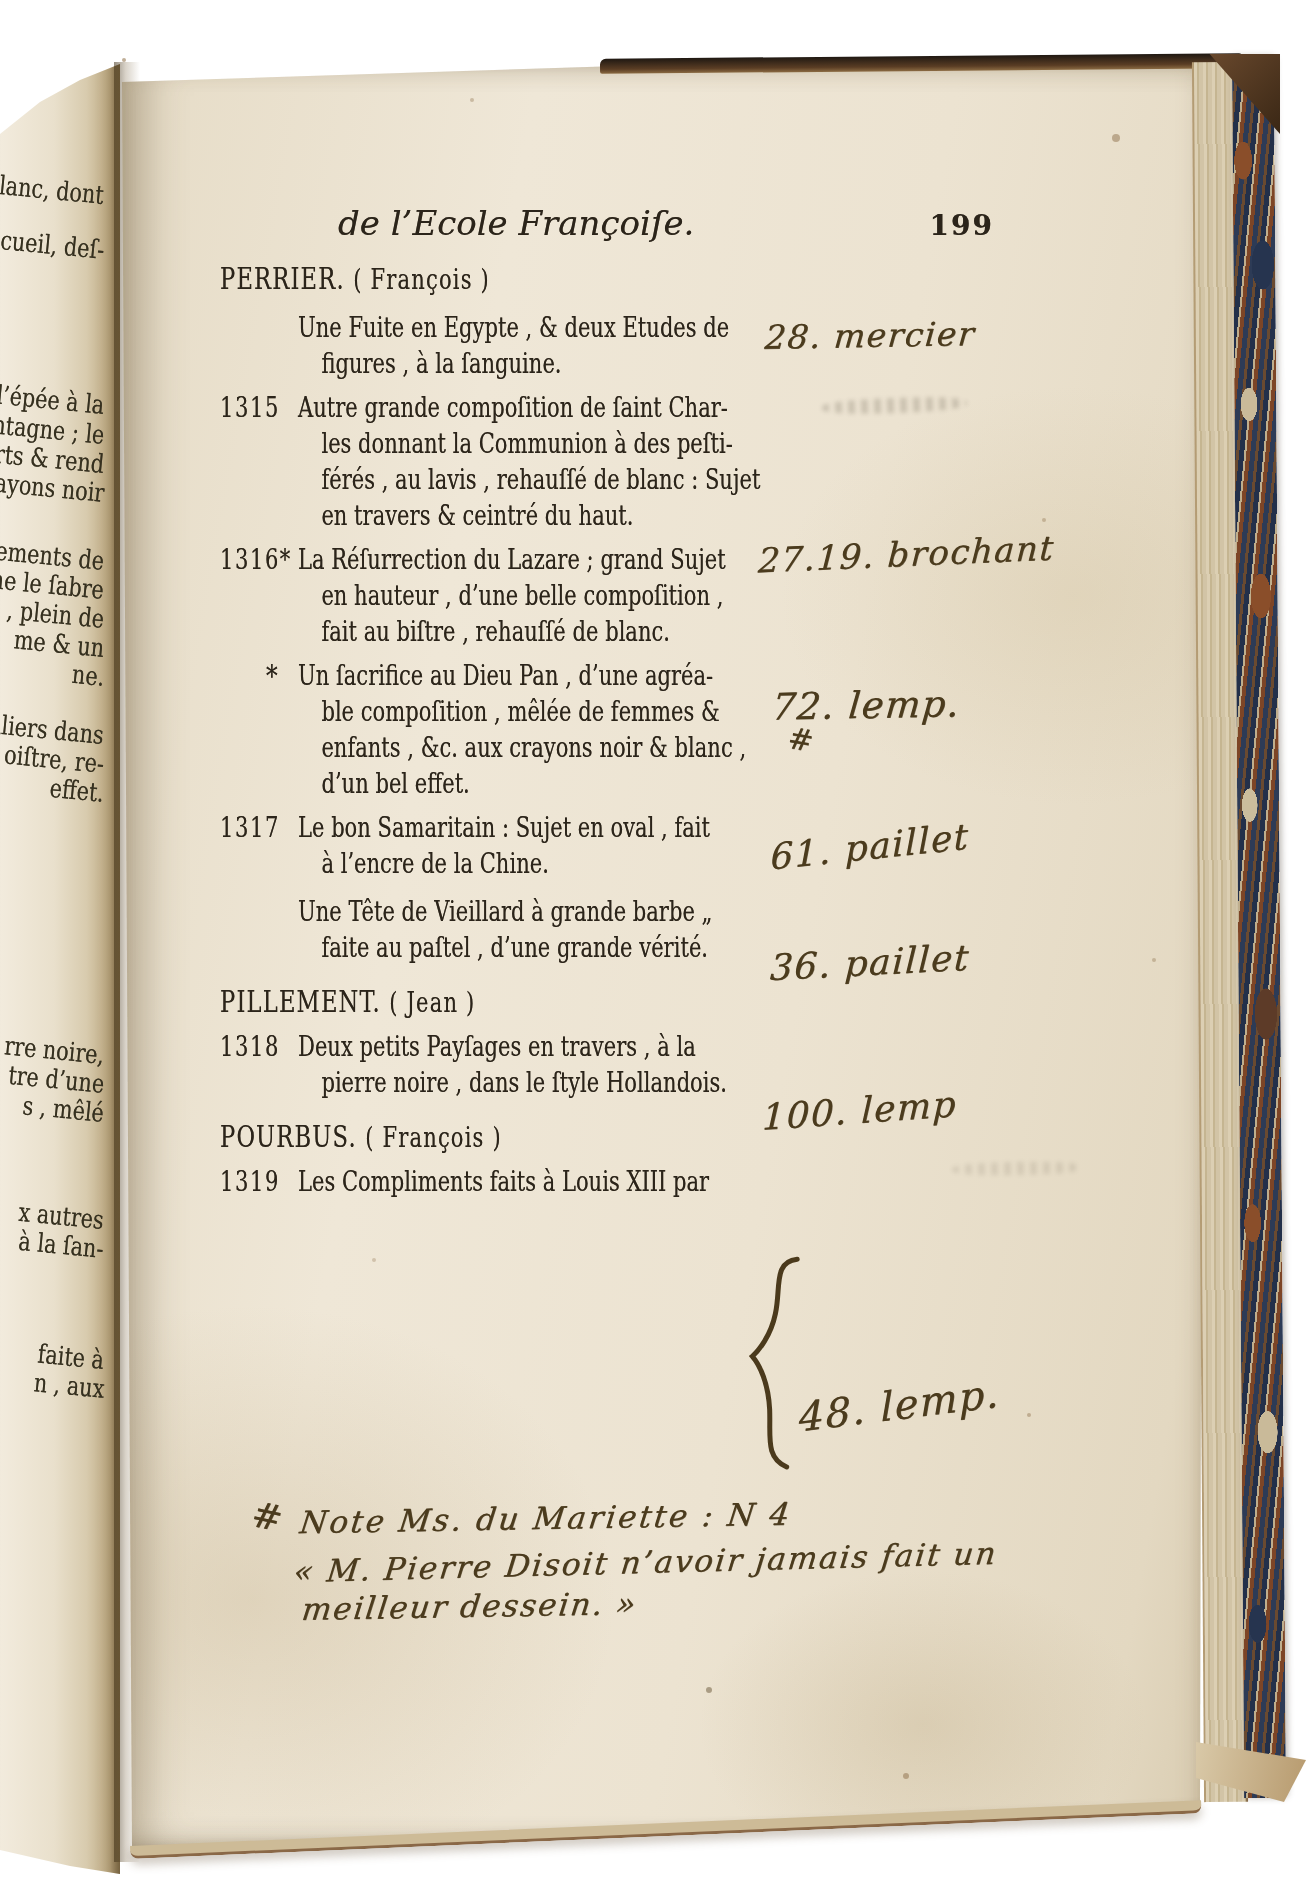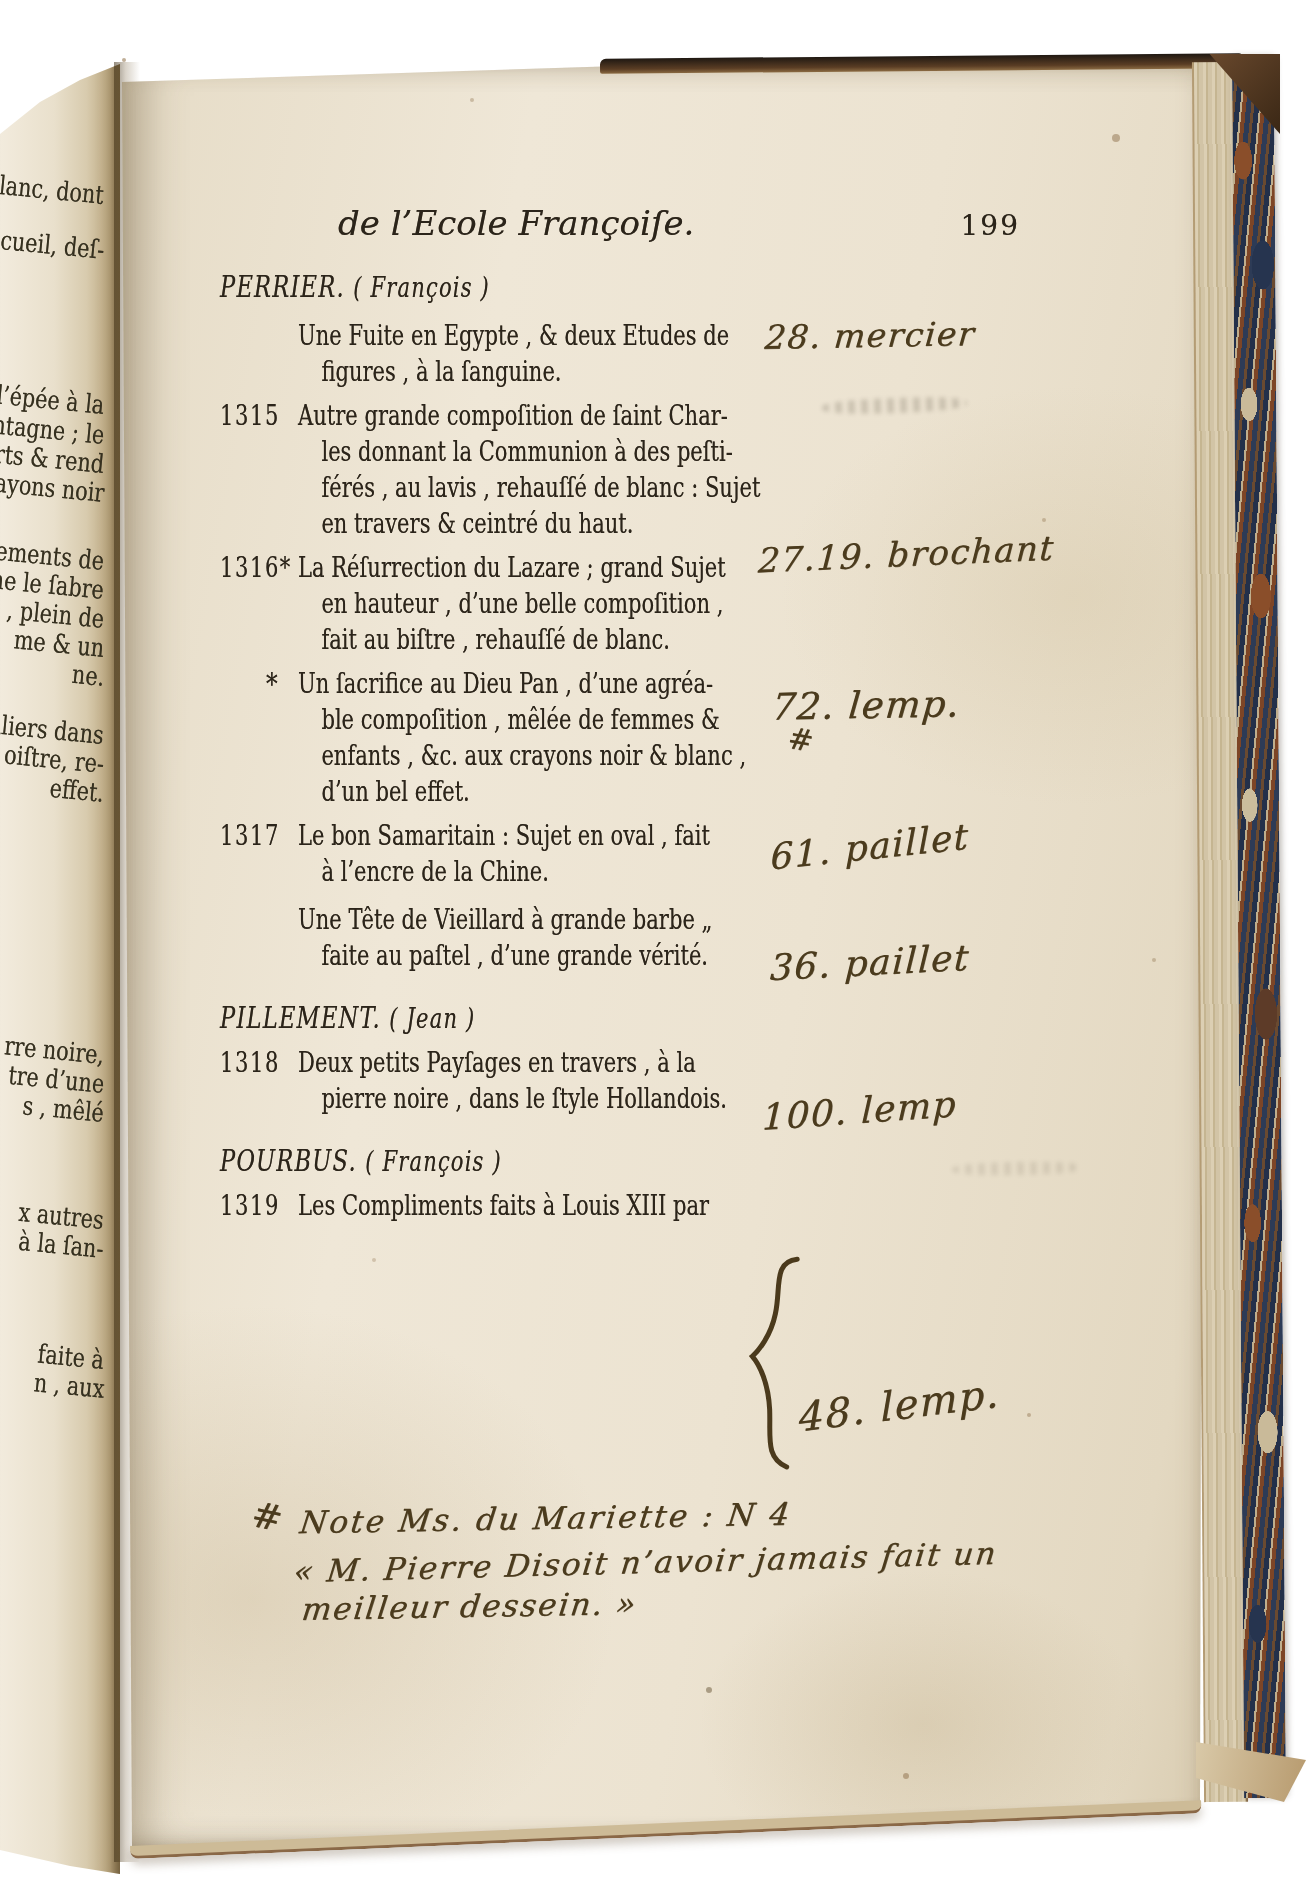--- a/index.html
+++ b/index.html
@@ -69,22 +69,22 @@
     background:repeating-linear-gradient(88deg,rgba(70,60,45,.32) 0 7px,transparent 7px 13px);}
   #smudge-egypte{left:822px;top:398px;width:145px;height:15px;transform:rotate(-2deg);opacity:.6;}
   #smudge-barbe{left:952px;top:1162px;width:130px;height:13px;transform:rotate(-1deg);opacity:.35;}
 
   
   .content{position:absolute;left:220px;top:205px;width:800px;color:#2b241a;
     font-size:27px;line-height:36px;text-shadow:0 0 .5px rgba(40,30,15,.6);}
   .cond{display:block;transform:scaleX(.78);transform-origin:0 50%;white-space:nowrap;}
   .header-row{display:flex;align-items:baseline;height:38px;}
   .header-title{font-style:italic;font-size:34px;margin-left:118px;}
-  .header-num{margin-left:auto;font-size:28px;letter-spacing:2px;}
-  .artist-heading{margin-top:26px;margin-bottom:2px;font-size:29px;font-style:italic;letter-spacing:1.5px;}
+  .header-num{margin-left:auto;margin-right:26px;font-size:28px;letter-spacing:2px;font-weight:bold;}
+  .artist-heading{margin-top:18px;margin-bottom:2px;font-size:29px;letter-spacing:1.5px;}
   .artist-heading .paren{font-size:27px;}
   .entry{display:grid;grid-template-columns:78px 1fr;margin-top:8px;}
   .entry.cont{margin-top:12px;}
   .num{letter-spacing:2px;}
   .num.star-only{font-size:30px;text-align:right;padding-right:2px;}
   .line.hang{padding-left:30px;}
 
   
   .hand{position:absolute;font-family:"DejaVu Serif","Liberation Serif",serif;font-style:italic;
     color:#4b3b1d;white-space:nowrap;letter-spacing:1.5px;

